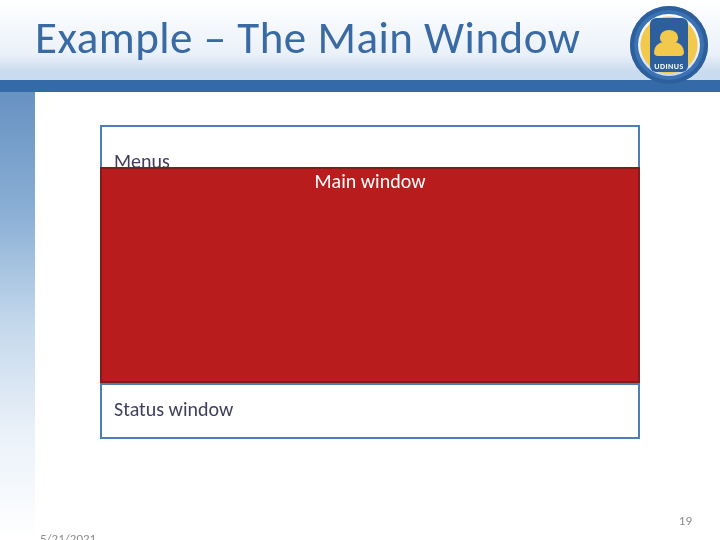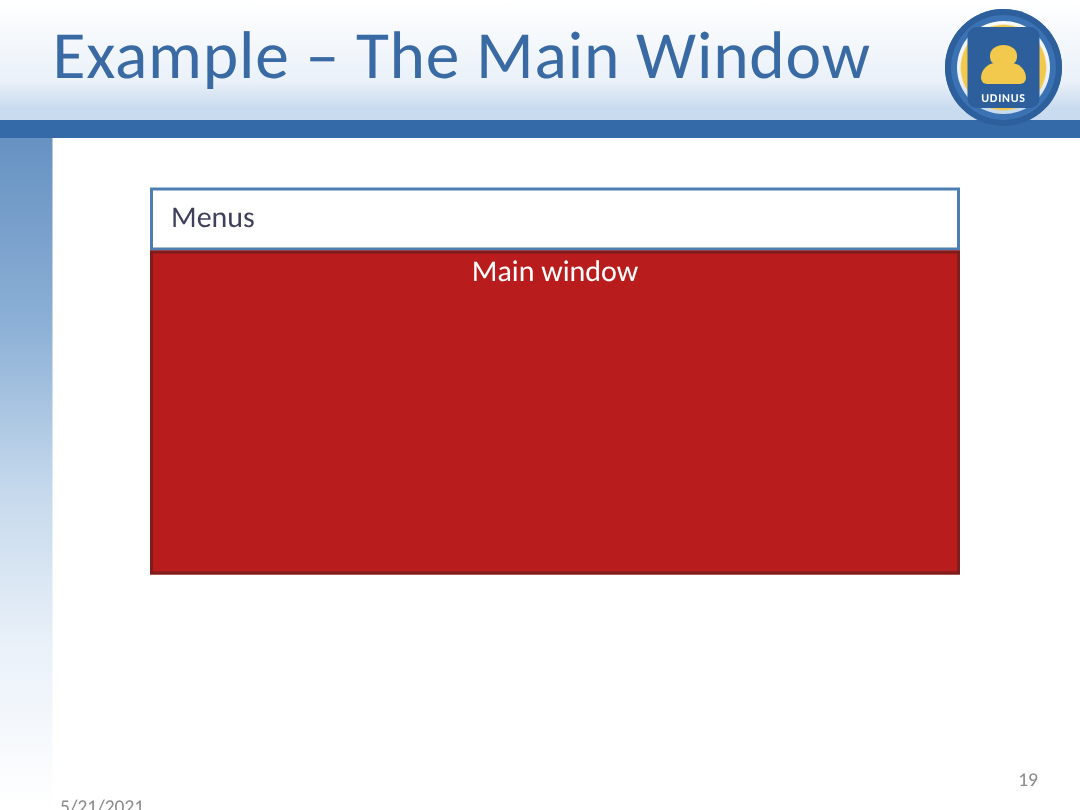--- a/index.html
+++ b/index.html
@@ -47,21 +47,21 @@
   .logo {
     position: absolute;
     right: 12px; top: 6px;
     width: 78px; height: 78px;
     border-radius: 50%;
     background: radial-gradient(circle at 50% 50%, #f2c94c 0 28px, transparent 29px);
     box-shadow: 0 0 0 4px #2c5f9b inset, 0 0 0 8px #3b72b3 inset;
     display: flex; align-items: center; justify-content: center;
   }
   .logo-inner {
-    width: 48px; height: 54px;
+    width: 38px; height: 54px;
     background: #2c5f9b;
     border-radius: 6px;
     display: flex; flex-direction: column; align-items: center; justify-content: center;
     position: relative;
   }
   .logo-head {
     width: 18px; height: 14px;
     background: #f2c94c;
     border-radius: 50% 50% 40% 40%;
     margin-top: -4px;
@@ -92,21 +92,21 @@
     position: absolute;
     left: 10px; top: 10px; right: 10px; bottom: 10px;
   }
   .menus-box {
     position: absolute;
     left: 0; top: 0; right: 0; height: 42px;
     border: 2px solid #4d7fb3;
     background: #ffffff;
     color: #3f3f5c;
     font-size: 20px;
-    padding: 6px 12px;
+    padding: 22px 12px;
   }
   .main-box {
     position: absolute;
     left: 0; top: 42px; right: 0; height: 216px;
     border: 2px solid #7f1d1d;
     background: #b91c1c;
     color: #ffffff;
     font-size: 20px;
     display: flex; justify-content: center;
   }
@@ -152,19 +152,22 @@
 </div>
 
 <div class="diagram">
   <div class="diagram-inner">
     <div class="menus-box">
       <span>Menus</span>
     </div>
     <div class="main-box">
       <span>Main window</span>
     </div>
+    <div class="status-box">
+      <span>Status window</span>
+    </div>
   </div>
 </div>
 
 <div class="footer">
   <span class="date">5/21/2021</span>
   <span class="pg">19</span>
 </div>
 
 </body></html>

